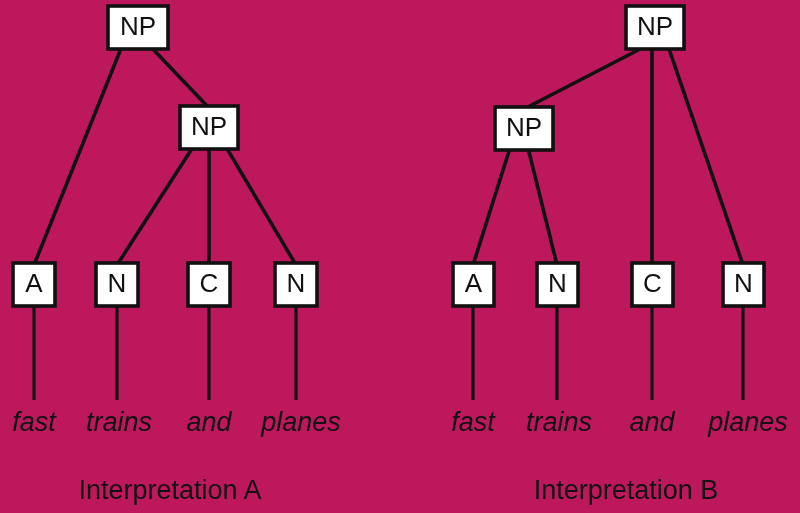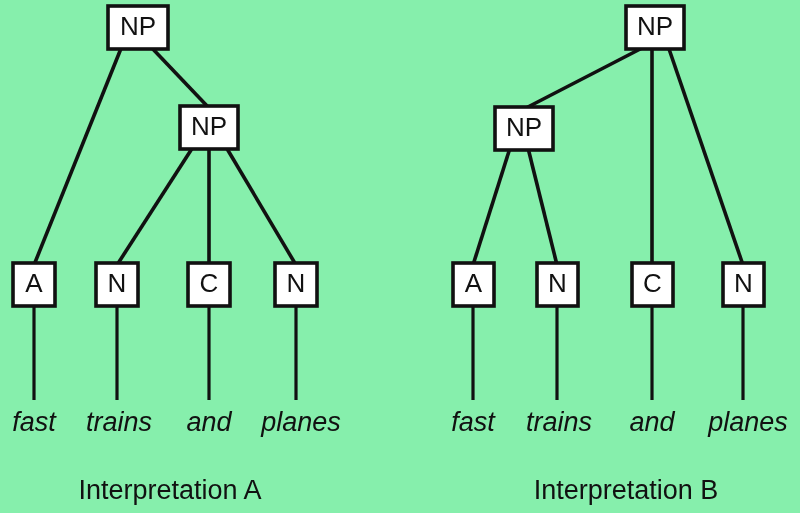--- a/index.html
+++ b/index.html
@@ -11,21 +11,21 @@
     width: 800px;
     height: 513px;
     font-family: "Liberation Sans", sans-serif;
     color: #000000;
     overflow: hidden;
   }
   #figure {
     position: relative;
     width: 800px;
     height: 513px;
-    background: #86efac;
+    background: #be185d;
   }
   svg.tree-canvas {
     position: absolute;
     left: 0;
     top: 0;
     width: 800px;
     height: 513px;
   }
   .edge {
     stroke: #111111;

